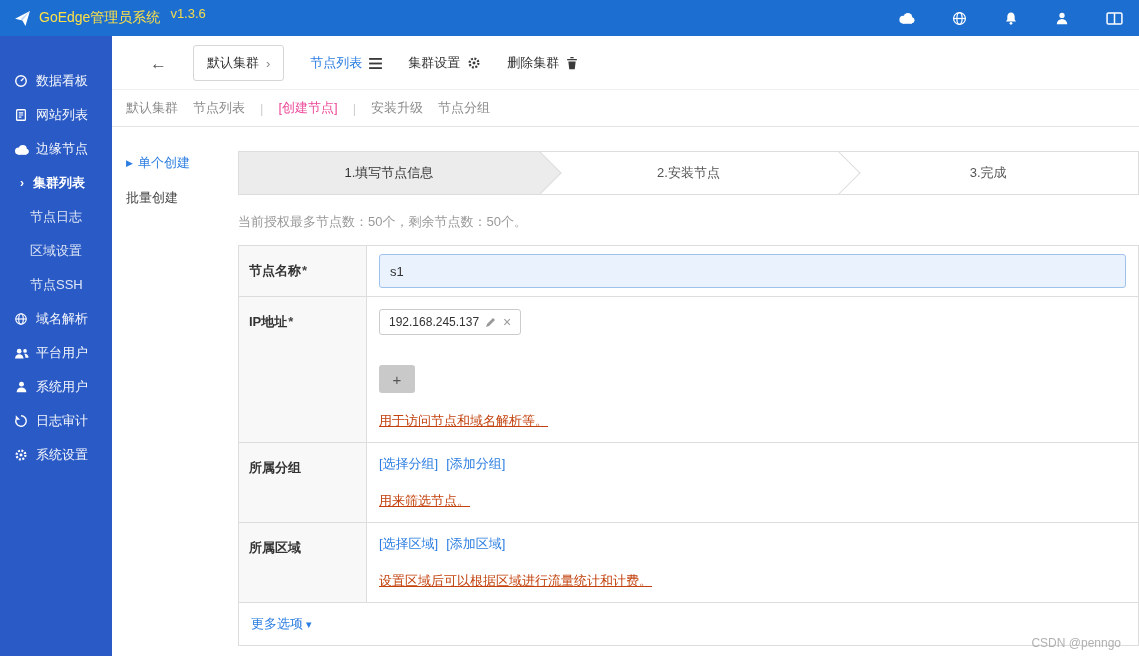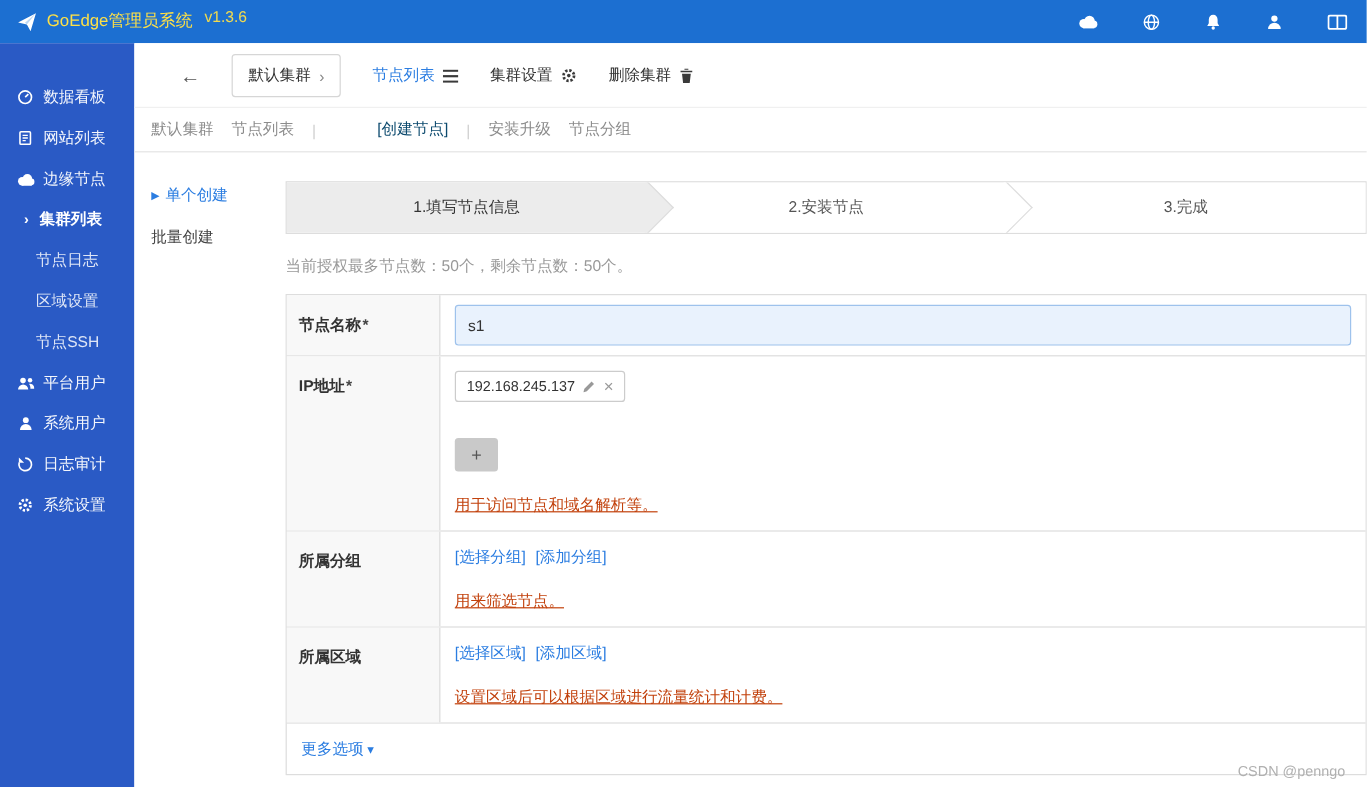--- a/index.html
+++ b/index.html
@@ -40,21 +40,21 @@
   .back-btn { font-size:17px; color:#555; cursor:pointer; line-height:1; }
   .tab { display:flex; align-items:center; gap:7px; cursor:pointer; color:#333; }
   .tab.boxed { border:1px solid #d6d6d6; border-radius:3px; padding:8px 13px; background:#fff; }
   .tab .chev { color:#888; font-size:13px; }
   .tab.current { color:#2b7de1; }
   .tab .ticon { display:inline-flex; align-items:center; }
 
   .breadcrumb { display:flex; align-items:center; gap:15px; padding:9px 14px; color:#8c8c8c; border-bottom:1px solid #e4e4e4; }
   .breadcrumb .sep { color:#cfcfcf; }
   .breadcrumb .bc-link { cursor:pointer; }
-  .breadcrumb .current { color:#0c4a6e; cursor:pointer;margin-left:36px; }
+  .breadcrumb .current { color:#ec4899; cursor:pointer; }
 
   .content { flex:1; display:flex; padding:14px 0 0 14px; min-height:0; }
   .subnav { width:112px; flex-shrink:0; padding-top:13px; }
   .subnav-item { margin-bottom:17px; color:#444; cursor:pointer; display:flex; align-items:center; gap:5px; }
   .subnav-item.active { color:#2b7de1; }
   .subnav-item .marker { font-size:9px; }
 
   .panel { flex:1; min-width:0; }
 
   
@@ -192,20 +192,32 @@
         <span>集群列表</span>
       </div>
       <div class="side-item sub">
         <span>节点日志</span>
       </div>
       <div class="side-item sub">
         <span>区域设置</span>
       </div>
       <div class="side-item sub">
         <span>节点SSH</span>
+      </div>
+      <div class="side-item">
+        <span class="sicon">
+            <svg width="14" height="14" viewBox="0 0 16 16">
+              <g fill="none" stroke="#fff" stroke-width="1.3">
+                <circle cx="8" cy="8" r="6"></circle>
+                <ellipse cx="8" cy="8" rx="2.6" ry="6"></ellipse>
+                <path d="M2 8h12"></path>
+              </g>
+            </svg>
+          </span>
+        <span>域名解析</span>
       </div>
       <div class="side-item">
         <span class="sicon">
             <svg width="15" height="13" viewBox="0 0 16 14">
               <circle cx="5.5" cy="4.5" r="2.5" fill="#fff"></circle>
               <path d="M1 12.5a4.6 4.6 0 0 1 9.2 0z" fill="#fff"></path>
               <circle cx="11.8" cy="4.2" r="2" fill="#fff"></circle>
               <path d="M10.9 7.3a3.9 3.9 0 0 1 4.6 4.4h-3.4a6 6 0 0 0-1.2-4.4z" fill="#fff"></path>
             </svg>
           </span>

